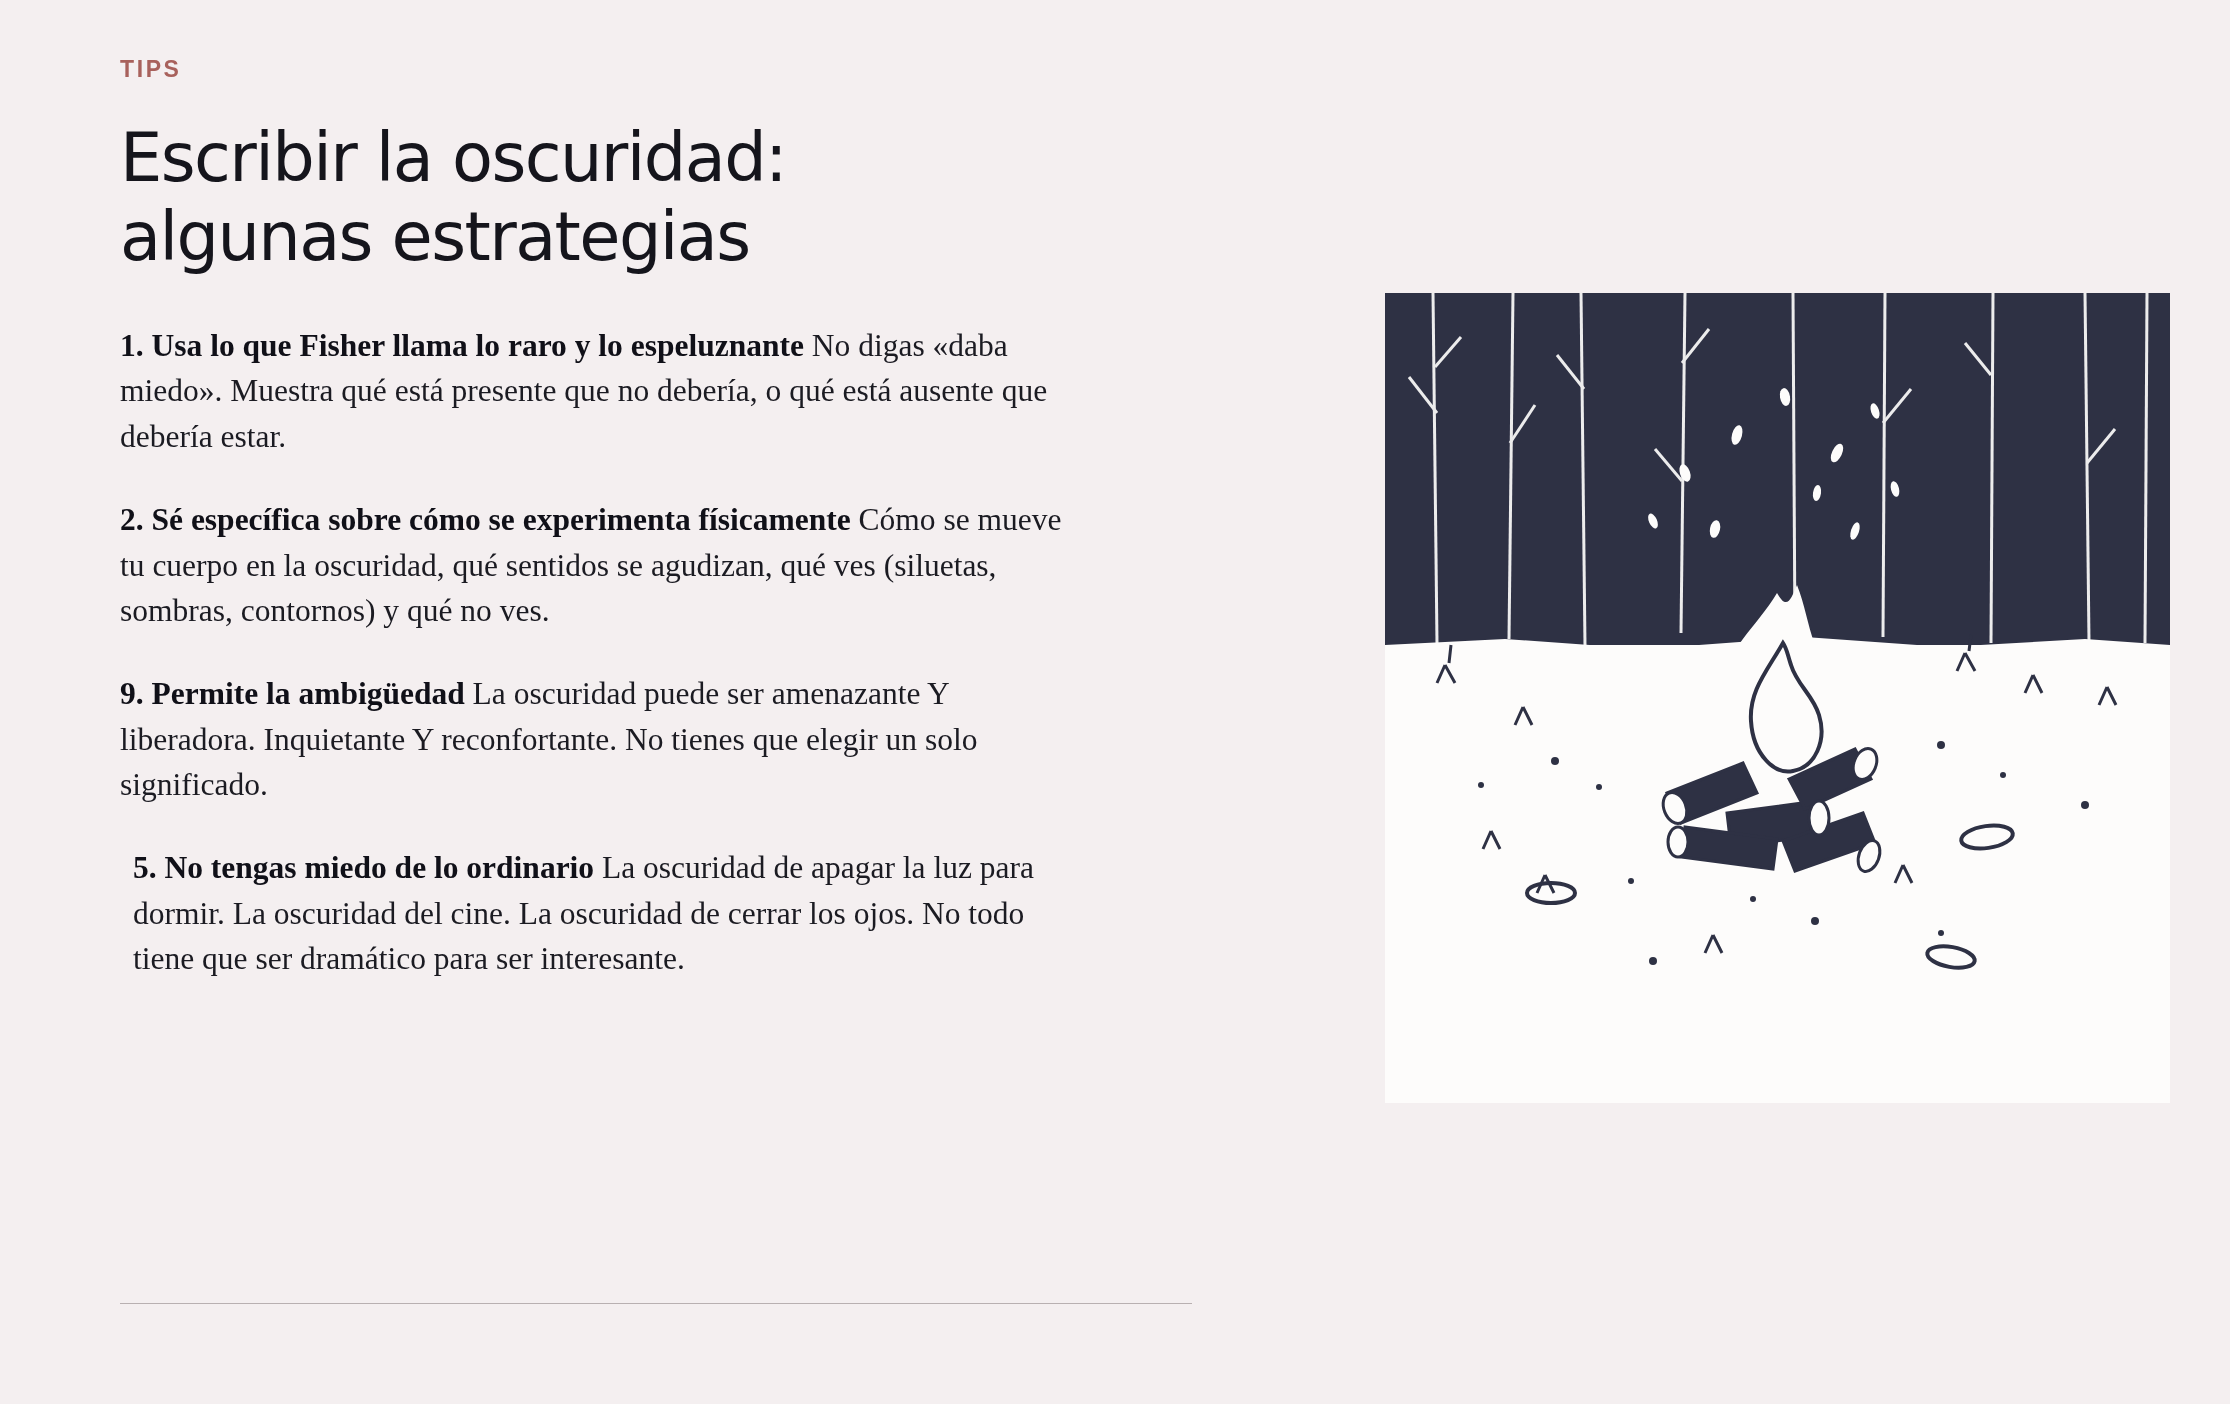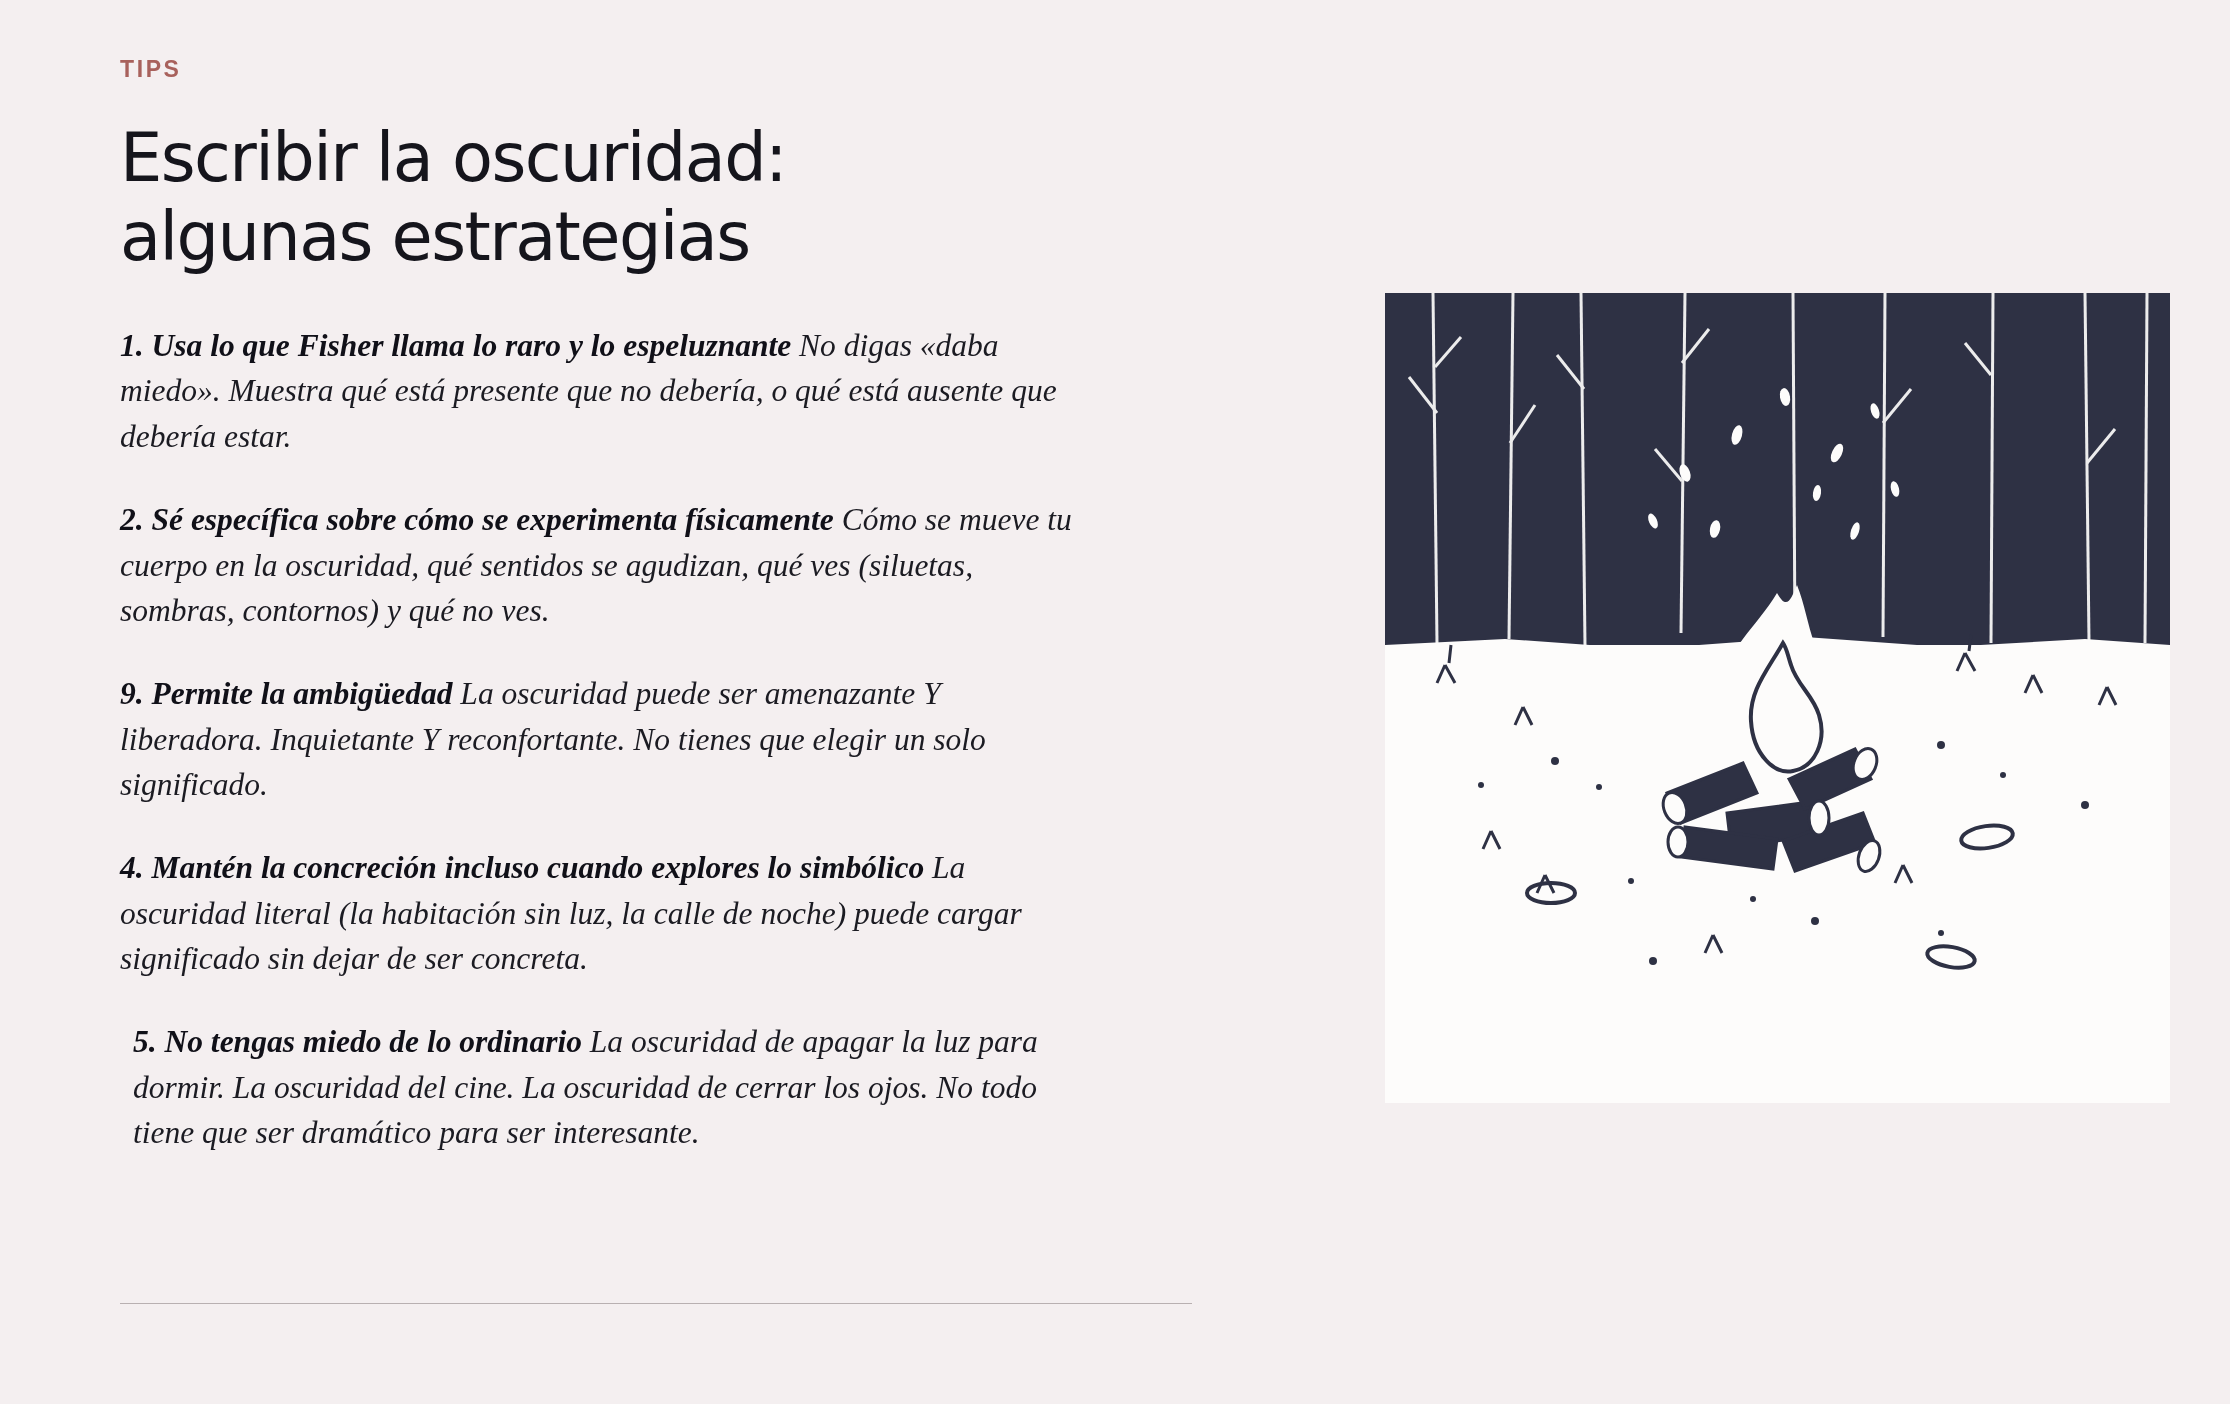--- a/index.html
+++ b/index.html
@@ -50,21 +50,20 @@
     margin: 0;
     padding: 0;
   }
   .tip {
     font-family: "Liberation Serif", serif;
     font-size: 31.5px;
     line-height: 1.44;
     color: #1b1b22;
     margin: 0 0 38px 0;
     max-width: 960px;
-    font-style: italic;
   }
   .tip:last-child {
     margin-bottom: 0;
     margin-left: 13px;
   }
   .tip-lead {
     font-family: "Liberation Serif", serif;
     font-weight: bold;
     color: #101018;
   }
@@ -112,24 +111,20 @@
       <li class="tip">
         <span class="tip-lead">2. Sé específica sobre cómo se experimenta físicamente</span>
         <span>Cómo se mueve tu cuerpo en la oscuridad, qué sentidos se agudizan, qué ves (siluetas, sombras, contornos) y qué no ves.</span>
       </li>
 
       <li class="tip">
         <span class="tip-lead">9. Permite la ambigüedad</span>
         <span>La oscuridad puede ser amenazante Y liberadora. Inquietante Y reconfortante. No tienes que elegir un solo significado.</span>
       </li>
 
-      <li class="tip">
-        <span class="tip-lead">4. Mantén la concreción incluso cuando explores lo simbólico</span>
-        <span>La oscuridad literal (la habitación sin luz, la calle de noche) puede cargar significado sin dejar de ser concreta.</span>
-      </li>
 
       <li class="tip">
         <span class="tip-lead">5. No tengas miedo de lo ordinario</span>
         <span>La oscuridad de apagar la luz para dormir. La oscuridad del cine. La oscuridad de cerrar los ojos. No todo tiene que ser dramático para ser interesante.</span>
       </li>
 
     </ul>
   </div>
 
   <div class="rule"></div>

